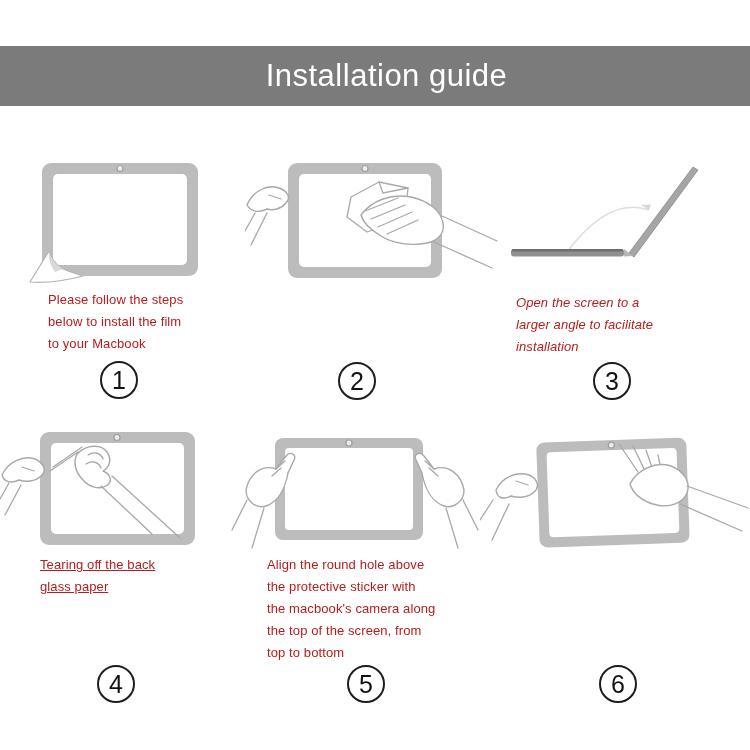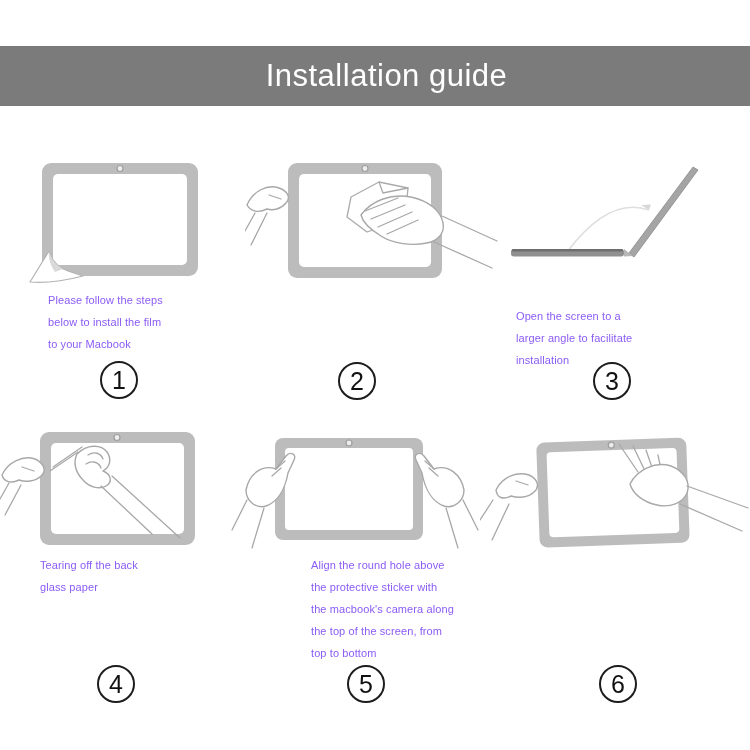--- a/index.html
+++ b/index.html
@@ -9,21 +9,21 @@
   }
   .banner{
     position:absolute;left:0;top:46px;width:750px;height:60px;background:#7b7b7b;
     display:flex;align-items:center;justify-content:center;
   }
   .banner-title{
     color:#ffffff;font-size:31px;letter-spacing:0.5px;font-weight:400;margin-left:23px;
   }
   .illus{position:absolute;}
   .caption{
-    position:absolute;font-size:11px;line-height:22px;color:#8b5cf6;
+    position:absolute;font-size:13px;line-height:22px;color:#b91c1c;
     white-space:pre-line;letter-spacing:0.1px;
   }
   .num-badge{
     position:absolute;width:34px;height:34px;border:2px solid #1d1d1d;border-radius:50%;
     display:flex;align-items:center;justify-content:center;
     font-size:25px;color:#111;background:#fff;
   }
   .frame{fill:#bcbcbc;}
   .screen{fill:#ffffff;}
   .cam{fill:#ececec;stroke:#9e9e9e;stroke-width:1.2;}
@@ -143,26 +143,26 @@
 
     <path class="hand" d="M16,62 C22,49 37,43 49,47 C58,51 60,59 54,64 C48,70 38,70 31,68 C23,72 17,70 16,62 Z"></path>
     <path class="lin" d="M36,53 L48,57"></path>
     <path class="lin" d="M13,72 L0,92"></path>
     <path class="lin" d="M29,76 L12,112"></path>
   </svg>
 
   <div class="caption" style="left:48px;top:289px;width:190px;">Please follow the steps
 below to install the film
 to your Macbook</div>
-  <div class="caption" style="left:516px;top:305px;width:210px;">Open the screen to a
+  <div class="caption" style="left:516px;top:292px;width:210px;font-style:italic;">Open the screen to a
 larger angle to facilitate
 installation</div>
-  <div class="caption" style="left:40px;top:554px;width:200px;">Tearing off the back
+  <div class="caption" style="left:40px;top:554px;width:200px;text-decoration:underline;">Tearing off the back
 glass paper</div>
-  <div class="caption" style="left:267px;top:554px;width:215px;margin-left:44px;">Align the round hole above
+  <div class="caption" style="left:267px;top:554px;width:215px;">Align the round hole above
 the protective sticker with
 the macbook's camera along
 the top of the screen, from
 top to bottom</div>
 
   <div class="num-badge" style="left:100px;top:361px;">1</div>
   <div class="num-badge" style="left:338px;top:362px;">2</div>
   <div class="num-badge" style="left:593px;top:362px;">3</div>
   <div class="num-badge" style="left:97px;top:665px;">4</div>
   <div class="num-badge" style="left:347px;top:665px;">5</div>

